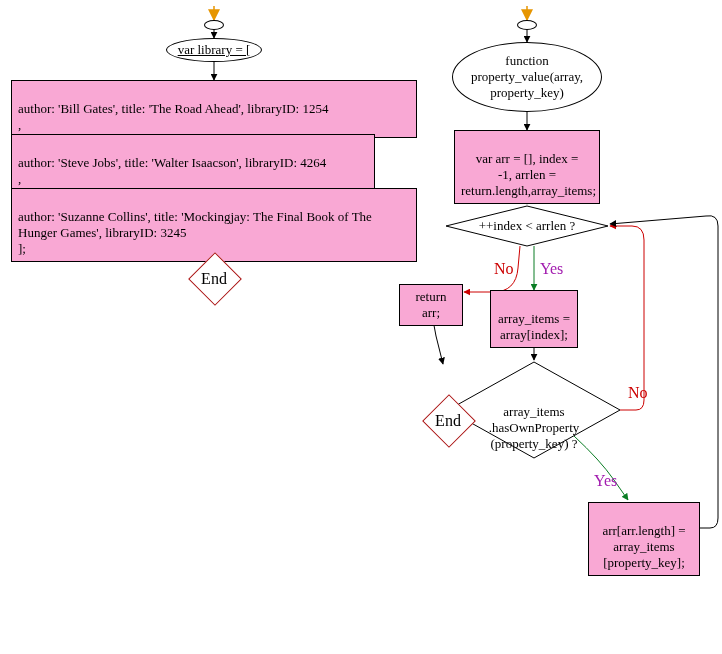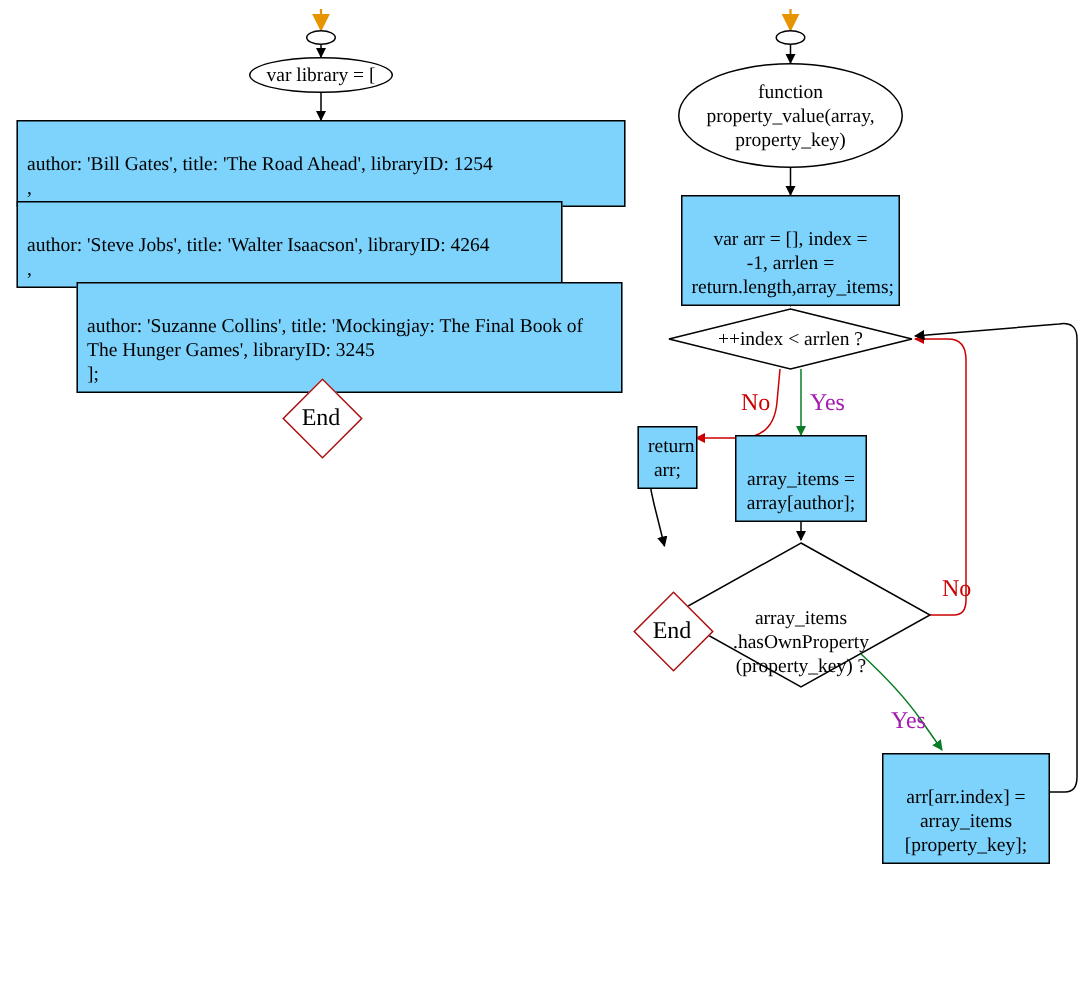--- a/index.html
+++ b/index.html
@@ -11,21 +11,21 @@
     width: 722px;
     height: 654px;
     position: relative;
   }
   .node {
     position: absolute;
     box-sizing: border-box;
   }
   .process-box {
     border: 1px solid #000;
-    background: #7dd3fc;
+    background: #f9a8d4;
     padding: 4px 6px;
     text-align: left;
   }
   .process-box.right-chart {
     text-align: center;
   }
   .ellipse {
     border: 1px solid #000;
     border-radius: 50%;
     background: #fff;
@@ -113,33 +113,33 @@
 
   <path d="M574,436 Q600,460 614,480 L628,500" fill="none" stroke="#0a7d24" marker-end="url(#ah-green)"></path>
 
   <path d="M700,528 L710,528 Q718,528 718,518 L718,226 Q718,214 706,216 L610,224" fill="none" stroke="#000" marker-end="url(#ah-black)"></path>
 
   <path d="M432,304 Q432,320 436,336 L443,364" fill="none" stroke="#000" marker-end="url(#ah-black)"></path>
 </svg>
 
 <div class="node start-ellipse ellipse" style="left:204px; top:20px;"></div>
 
-<div class="node ellipse" style="left:166px; top:38px; width:96px; height:24px;">
+<div class="node ellipse" style="left:166px; top:38px; width:96px; height:24px;text-decoration:underline;">
   <span>var library = [</span>
 </div>
 
 <div class="node process-box" style="left:11px; top:80px; width:406px; white-space:pre-line;">
   <span>author: 'Bill Gates', title: 'The Road Ahead', libraryID: 1254
 ,</span>
 </div>
 <div class="node process-box" style="left:11px; top:134px; width:364px; white-space:pre-line;">
   <span>author: 'Steve Jobs', title: 'Walter Isaacson', libraryID: 4264
 ,</span>
 </div>
-<div class="node process-box" style="left:11px; top:188px; width:364px; white-space:pre-line;margin-left:40px;">
+<div class="node process-box" style="left:11px; top:188px; width:406px; white-space:pre-line;">
   <span>author: 'Suzanne Collins', title: 'Mockingjay: The Final Book of The Hunger Games', libraryID: 3245
 ];</span>
 </div>
 
 <div class="node end-box" style="left:196px; top:260px;">
   <div class="outer"></div>
   <div class="label">End</div>
 </div>
 
 <div class="node start-ellipse ellipse" style="left:517px; top:20px;"></div>
@@ -155,35 +155,35 @@
 -1, arrlen =
 return.length,array_items;</span>
 </div>
 
 <div class="node" style="left:460px; top:218px; width:134px; text-align:center;">
   <span>++index &lt; arrlen ?</span>
 </div>
 
 <div class="node process-box right-chart" style="left:490px; top:290px; width:88px; white-space:pre-line;">
   <span>array_items =
-array[author];</span>
+array[index];</span>
 </div>
 
-<div class="node process-box right-chart" style="left:399px; top:284px; width:40px;margin-left:26px;">
+<div class="node process-box right-chart" style="left:399px; top:284px; width:64px;">
   <span>return arr;</span>
 </div>
 
 <div class="node" style="left:480px; top:388px; width:108px; text-align:center; white-space:pre-line;">
   <span>array_items
 .hasOwnProperty
 (property_key) ?</span>
 </div>
 
 <div class="node process-box right-chart" style="left:588px; top:502px; width:112px; white-space:pre-line;">
-  <span>arr[arr.index] =
+  <span>arr[arr.length] =
 array_items
 [property_key];</span>
 </div>
 
 <div class="node end-box" style="left:430px; top:366px;">
   <div class="outer"></div>
   <div class="label">End</div>
 </div>
 
 <div class="edge-label edge-yes" style="left:540px; top:260px;">Yes</div>

